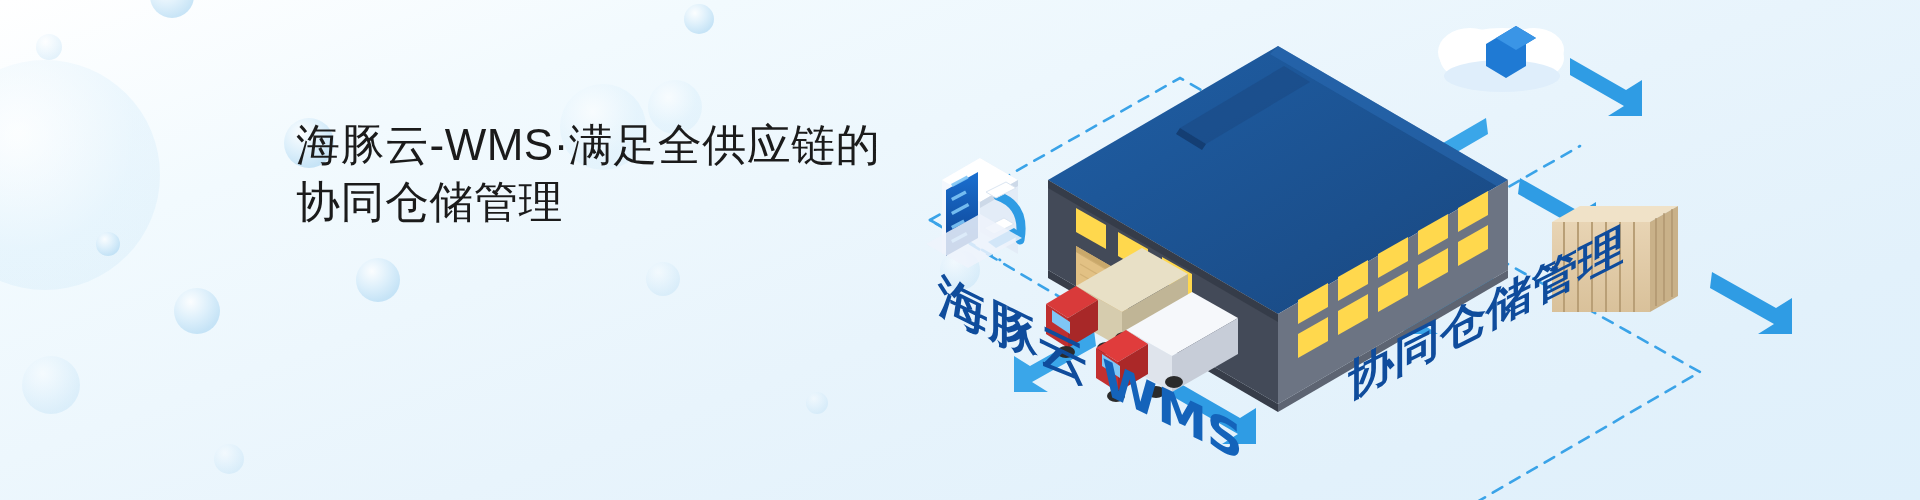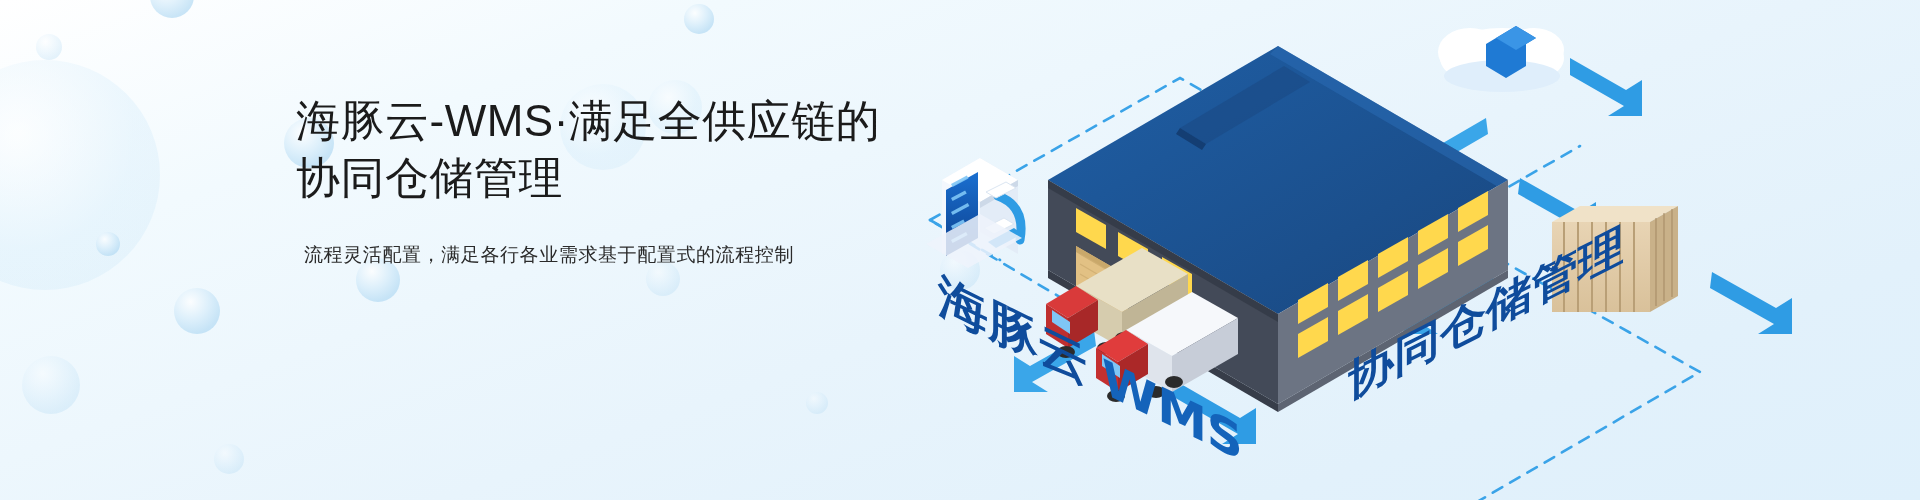--- a/index.html
+++ b/index.html
@@ -20,21 +20,21 @@
   }
   .bubble.faint{opacity:.35;}
   .bubble.ghost{
     background:radial-gradient(circle at 38% 32%, rgba(255,255,255,.9) 0%, rgba(205,233,250,.55) 55%, rgba(176,216,240,.35) 100%);
     opacity:.55;
   }
   
   #copy{position:absolute;left:296px;top:92px;width:700px;}
   #headline{
     font-size:44px;line-height:1.30;color:#1b1b1b;font-weight:400;
-    letter-spacing:.5px;white-space:pre-line;
+    letter-spacing:.5px;white-space:pre-line;margin-top:24px;
   }
   #subhead{
     margin-top:34px;margin-left:8px;
     font-size:19px;line-height:1.6;color:#2b2b2b;font-weight:400;letter-spacing:.6px;
   }
   
   #art{position:absolute;left:880px;top:0;width:1040px;height:500px;}
   #art svg{display:block;width:1040px;height:500px;}
   .iso-label{font-weight:700;}
 </style>
@@ -55,21 +55,20 @@
   <div class="bubble ghost" style="left:648px;top:80px;width:54px;height:54px;"></div>
   <div class="bubble" style="left:356px;top:258px;width:44px;height:44px;"></div>
   <div class="bubble faint" style="left:646px;top:262px;width:34px;height:34px;"></div>
   <div class="bubble faint" style="left:940px;top:250px;width:40px;height:40px;"></div>
   <div class="bubble faint" style="left:806px;top:392px;width:22px;height:22px;"></div>
   <div class="bubble faint" style="left:214px;top:444px;width:30px;height:30px;"></div>
 
   <div id="copy">
     <div id="headline">海豚云-WMS·满足全供应链的
 协同仓储管理</div>
-    <div id="subhead">流程灵活配置，满足各行各业需求基于配置式的流程控制</div>
   </div>
 
   <div id="art">
   <svg viewBox="0 0 1040 500" xmlns="http://www.w3.org/2000/svg">
     <defs>
       <linearGradient id="gRoof" x1="0" y1="0" x2="1" y2="1">
         <stop offset="0%" stop-color="#1f5fa6"></stop>
         <stop offset="100%" stop-color="#19477f"></stop>
       </linearGradient>
       <linearGradient id="gRoof2" x1="0" y1="0" x2="1" y2="1">

